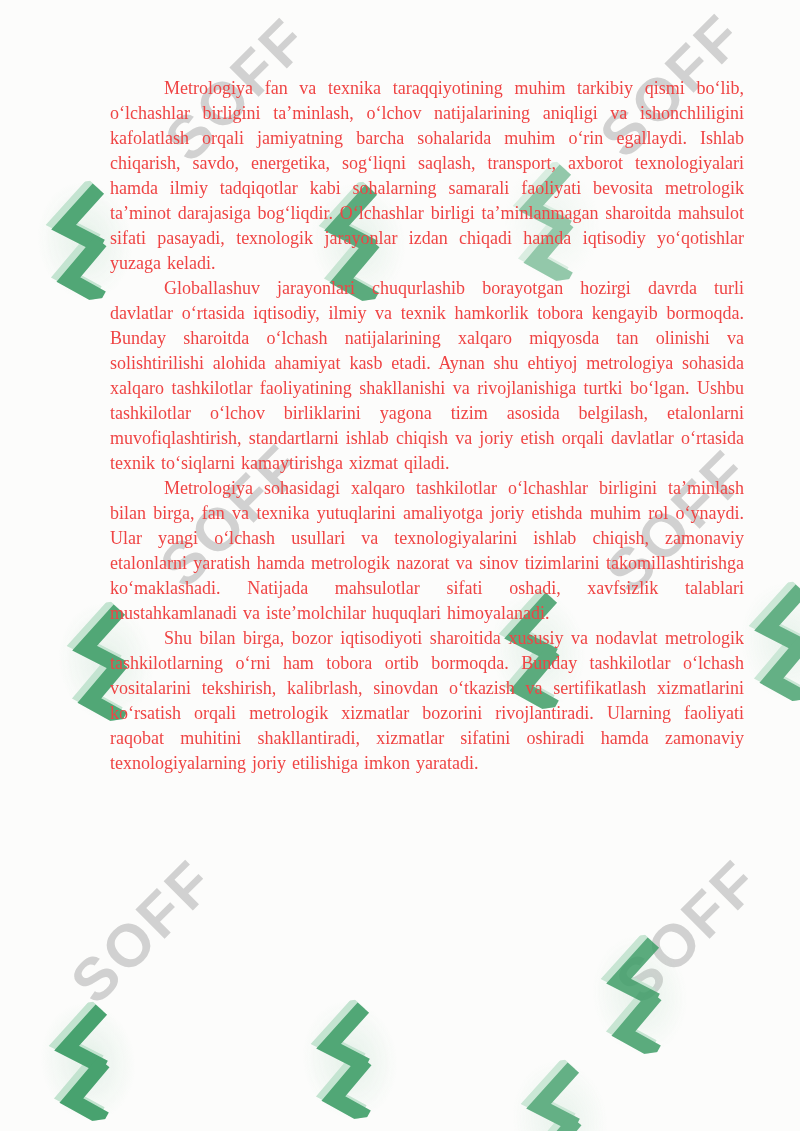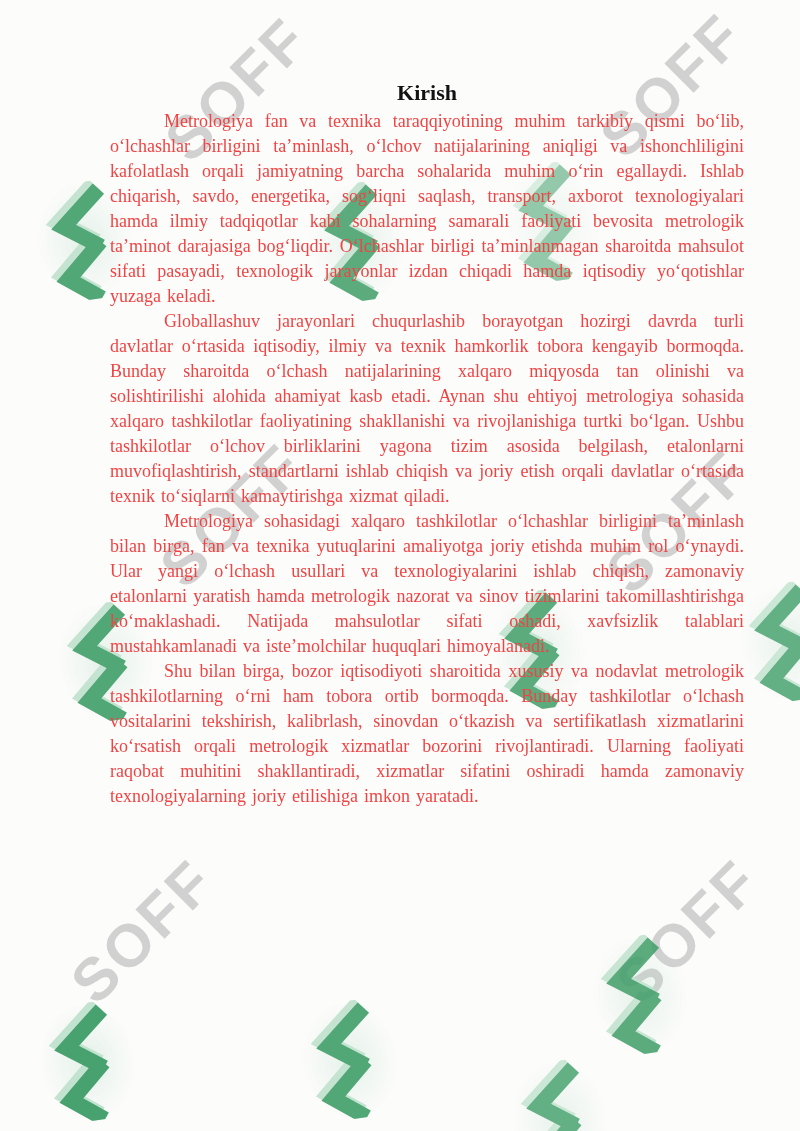--- a/index.html
+++ b/index.html
@@ -172,21 +172,20 @@
           <g fill="none" stroke-linejoin="miter">
             <path d="M43 3 L12 29 L39 48" stroke="#bfe2cd" stroke-width="13"></path>
             <path d="M39 44 L10 70 L34 88" stroke="#bfe2cd" stroke-width="13"></path>
             <path d="M46 7 L15 33 L42 52" stroke="#3f9e68" stroke-width="12"></path>
             <path d="M42 48 L13 74 L37 92" stroke="#3f9e68" stroke-width="12"></path>
           </g>
         </svg>
       </div>
     </div>
   <div class="content">
-    <h1 class="doc-title">Kirish</h1>
     <div class="doc-body">
         <p>Metrologiya fan va texnika taraqqiyotining muhim tarkibiy qismi bo‘lib, o‘lchashlar birligini ta’minlash, o‘lchov natijalarining aniqligi va ishonchliligini kafolatlash orqali jamiyatning barcha sohalarida muhim o‘rin egallaydi. Ishlab chiqarish, savdo, energetika, sog‘liqni saqlash, transport, axborot texnologiyalari hamda ilmiy tadqiqotlar kabi sohalarning samarali faoliyati bevosita metrologik ta’minot darajasiga bog‘liqdir. O‘lchashlar birligi ta’minlanmagan sharoitda mahsulot sifati pasayadi, texnologik jarayonlar izdan chiqadi hamda iqtisodiy yo‘qotishlar yuzaga keladi.</p>
         <p>Globallashuv jarayonlari chuqurlashib borayotgan hozirgi davrda turli davlatlar o‘rtasida iqtisodiy, ilmiy va texnik hamkorlik tobora kengayib bormoqda. Bunday sharoitda o‘lchash natijalarining xalqaro miqyosda tan olinishi va solishtirilishi alohida ahamiyat kasb etadi. Aynan shu ehtiyoj metrologiya sohasida xalqaro tashkilotlar faoliyatining shakllanishi va rivojlanishiga turtki bo‘lgan. Ushbu tashkilotlar o‘lchov birliklarini yagona tizim asosida belgilash, etalonlarni muvofiqlashtirish, standartlarni ishlab chiqish va joriy etish orqali davlatlar o‘rtasida texnik to‘siqlarni kamaytirishga xizmat qiladi.</p>
         <p>Metrologiya sohasidagi xalqaro tashkilotlar o‘lchashlar birligini ta’minlash bilan birga, fan va texnika yutuqlarini amaliyotga joriy etishda muhim rol o‘ynaydi. Ular yangi o‘lchash usullari va texnologiyalarini ishlab chiqish, zamonaviy etalonlarni yaratish hamda metrologik nazorat va sinov tizimlarini takomillashtirishga ko‘maklashadi. Natijada mahsulotlar sifati oshadi, xavfsizlik talablari mustahkamlanadi va iste’molchilar huquqlari himoyalanadi.</p>
         <p>Shu bilan birga, bozor iqtisodiyoti sharoitida xususiy va nodavlat metrologik tashkilotlarning o‘rni ham tobora ortib bormoqda. Bunday tashkilotlar o‘lchash vositalarini tekshirish, kalibrlash, sinovdan o‘tkazish va sertifikatlash xizmatlarini ko‘rsatish orqali metrologik xizmatlar bozorini rivojlantiradi. Ularning faoliyati raqobat muhitini shakllantiradi, xizmatlar sifatini oshiradi hamda zamonaviy texnologiyalarning joriy etilishiga imkon yaratadi.</p>
       </div>
   </div>
 </div>
 
 </body></html>

